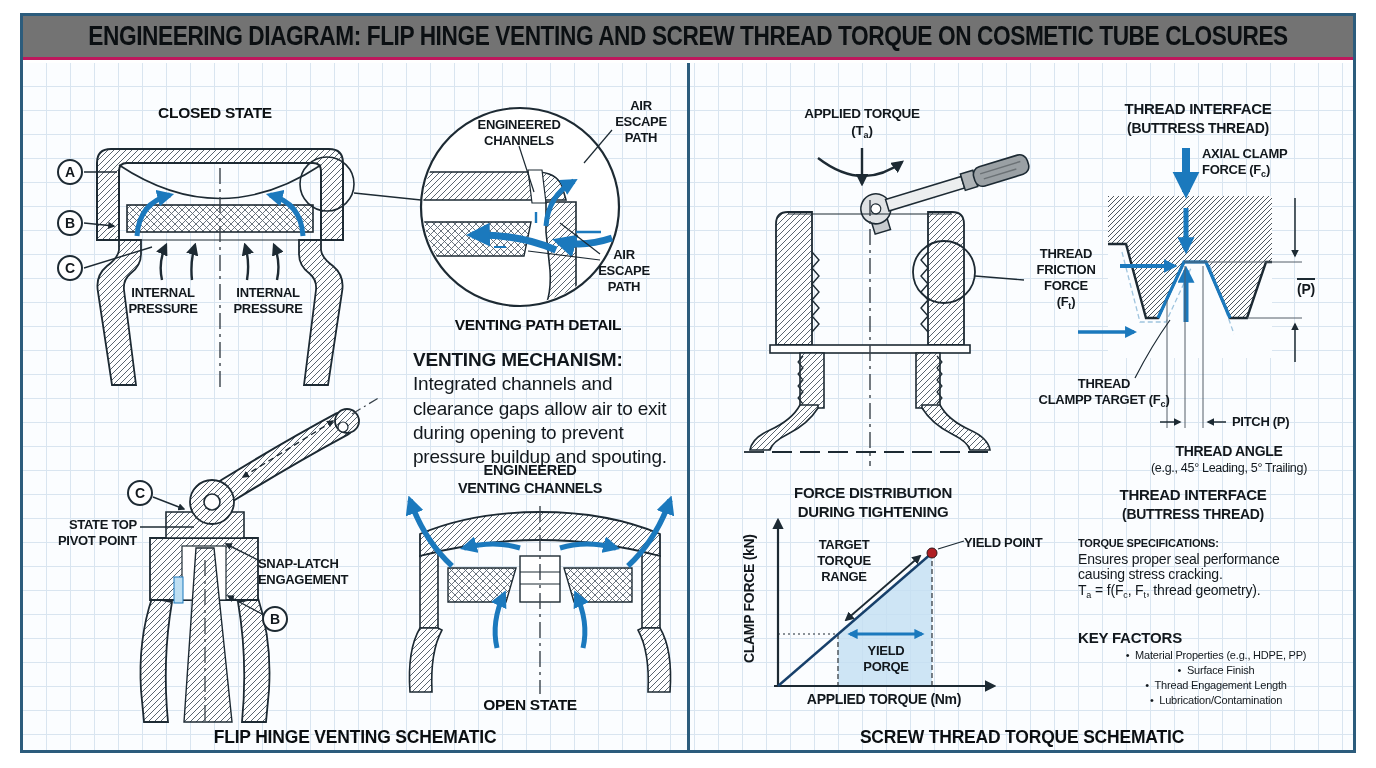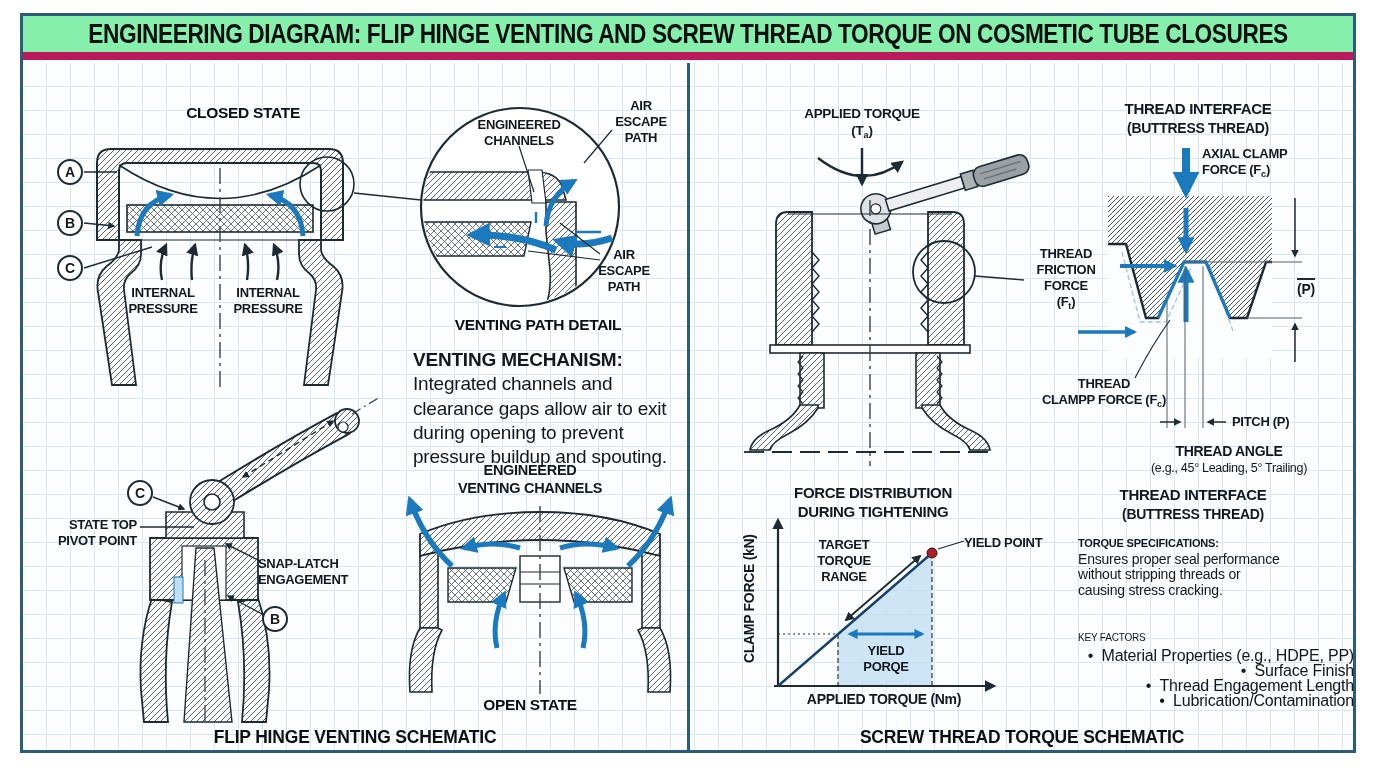--- a/index.html
+++ b/index.html
@@ -1,38 +1,38 @@
 <!DOCTYPE html>
 <html><head>
 <meta charset="utf-8">
 <style>
   html,body{margin:0;padding:0;background:#fff;width:1376px;height:768px;overflow:hidden;}
   *{box-sizing:border-box;}
   .stage{position:absolute;left:0;top:0;width:1376px;height:768px;font-family:"Liberation Sans",sans-serif;color:#12181d;}
   .frame{position:absolute;left:20px;top:13px;width:1336px;height:740px;border:3px solid #2c5c7c;background:#fff;}
-  .titlebar{position:absolute;left:23px;top:16px;width:1330px;height:44px;background:#86efac;border-bottom:8px solid #be185d;display:flex;align-items:center;justify-content:center;}
+  .titlebar{position:absolute;left:23px;top:16px;width:1330px;height:44px;background:#737373;border-bottom:3px solid #be185d;display:flex;align-items:center;justify-content:center;}
   .title{font-size:27px;font-weight:bold;letter-spacing:-0.5px;transform:scaleX(.84);white-space:nowrap;color:#0b0f12;}
   .paper{position:absolute;left:23px;top:63px;width:1330px;height:687px;
     background:
       repeating-linear-gradient(to right,transparent 0 23px,#d9e5f0 23px 24px),
       repeating-linear-gradient(to bottom,transparent 0 23px,#d9e5f0 23px 24px),
       #fbfdff;}
   .divider{position:absolute;left:687px;top:63px;width:3px;height:687px;background:#2c5c7c;}
   svg.art{position:absolute;left:0;top:0;width:1376px;height:768px;}
   .lbl{position:absolute;font-weight:bold;font-size:13px;line-height:1.24;letter-spacing:-0.3px;text-align:center;color:#12181d;}
   .hd{position:absolute;font-weight:bold;font-size:15.5px;letter-spacing:-0.3px;text-align:center;color:#0b0f12;white-space:nowrap;}
   .cap{position:absolute;font-weight:bold;font-size:19px;letter-spacing:-0.2px;text-align:center;transform:scaleX(.92);color:#0b0f12;white-space:nowrap;}
   .co{position:absolute;width:26px;height:26px;border:2px solid #1d2a33;border-radius:50%;background:#fff;font-weight:bold;font-size:14px;line-height:22px;text-align:center;}
   .para{position:absolute;font-size:19px;font-weight:normal;line-height:1.28;text-align:left;letter-spacing:-0.2px;}
   .tline{font-size:14px;font-weight:normal;line-height:15.5px;letter-spacing:-0.2px;white-space:nowrap;}
   sub{font-size:9px;line-height:0;vertical-align:-3px;letter-spacing:0;}
   .ov{display:inline-block;border-top:2px solid #1d2a33;padding-top:1px;font-size:14px;}
   .vert{transform:rotate(-90deg);transform-origin:center;}
   .small{font-size:12.5px;font-weight:normal;}
-  ul.kf{margin:2px 0 12px 0;padding:0;list-style:none;font-size:16px;font-weight:normal;line-height:15.2px;letter-spacing:-0.2px;text-align:right;white-space:nowrap;}
+  ul.kf{margin:2px 0 12px 0;padding:0;list-style:none;font-size:11px;font-weight:normal;line-height:15.2px;letter-spacing:-0.2px;text-align:center;white-space:nowrap;}
 </style>
 </head>
 <body>
 
 <div class="stage">
 
   <div class="frame"></div>
   <div class="paper"></div>
   <div class="titlebar">
     <div class="title">ENGINEERING DIAGRAM: FLIP HINGE VENTING AND SCREW THREAD TORQUE ON COSMETIC TUBE CLOSURES</div>
@@ -209,21 +209,21 @@
       <path d="M778,686 V520" stroke="#1d2a33" stroke-width="2.2" marker-end="url(#mk)"></path>
       <path d="M774,686 H994" stroke="#1d2a33" stroke-width="2.2" marker-end="url(#mk)"></path>
       <path d="M778,686 L932,553" stroke="#17406b" stroke-width="2.4"></path>
       <path d="M846,620 L920,556" stroke="#1d2a33" stroke-width="1.8" marker-start="url(#mk)" marker-end="url(#mk)"></path>
       <path d="M850,634 H922" stroke="#1b79bd" stroke-width="3" marker-start="url(#mkb)" marker-end="url(#mkb)"></path>
       <path d="M938,549 L964,541" stroke="#1d2a33" stroke-width="1.2"></path>
       <circle cx="932" cy="553" r="5" fill="#b01e23" stroke="#30161a" stroke-width="1"></circle>
     </g>
   </svg>
 
-  <div class="hd" style="left:130px;top:104px;width:170px;text-align:right;">CLOSED STATE</div>
+  <div class="hd" style="left:130px;top:104px;width:170px;">CLOSED STATE</div>
   <div class="co" style="left:57px;top:159px;">A</div>
   <div class="co" style="left:57px;top:210px;">B</div>
   <div class="co" style="left:57px;top:255px;">C</div>
   <div class="lbl" style="left:113px;top:285px;width:100px;">
     <span>INTERNAL</span><br>
     <span>PRESSURE</span>
   </div>
   <div class="lbl" style="left:218px;top:285px;width:100px;">
     <span>INTERNAL</span><br>
     <span>PRESSURE</span>
@@ -280,21 +280,21 @@
     <span class="ov">(P)</span>
   </div>
   <div class="lbl" style="left:1026px;top:246px;width:80px;">
     <span>THREAD</span><br>
     <span>FRICTION</span><br>
     <span>FORCE</span><br>
     <span>(F</span><sub>t</sub><span>)</span>
   </div>
   <div class="lbl" style="left:1018px;top:376px;width:172px;">
     <span>THREAD</span><br>
-    <span>CLAMPP FORCE (F</span><sub>c</sub><span>)</span>
+    <span>CLAMPP TARGET (F</span><sub>c</sub><span>)</span>
   </div>
   <div class="lbl" style="left:1232px;top:414px;width:90px;text-align:left;">PITCH (P)</div>
   <div class="lbl" style="left:1124px;top:443px;width:210px;">
     <span style="font-size:14px;margin-top:48px;">THREAD ANGLE</span><br>
     <span class="small">(e.g., 45° Leading, 5° Trailing)</span>
   </div>
 
   <div class="lbl" style="left:775px;top:484px;width:196px;font-size:15px;">
     <span>FORCE DISTRIBUTION</span><br>
     <span>DURING TIGHTENING</span>
@@ -312,25 +312,25 @@
     <span>PORQE</span>
   </div>
 
   <div class="lbl" style="left:1093px;top:486px;width:200px;font-size:15px;">
     <span>THREAD INTERFACE</span><br>
     <span style="font-size:14px;">(BUTTRESS THREAD)</span>
   </div>
   <div style="position:absolute;left:1078px;top:536px;width:276px;">
     <div class="tline" style="font-weight:bold;font-size:11px;">TORQUE SPECIFICATIONS:</div>
     <div class="tline">Ensures proper seal performance</div>
-    <div class="tline">without stripping threads or</div>
     <div class="tline">causing stress cracking.</div>
+    <div class="tline"><span>T</span><sub>a</sub><span> = f(F</span><sub>c</sub><span>, F</span><sub>t</sub><span>, thread geometry).</span></div>
   </div>
   <div style="position:absolute;left:1078px;top:630px;width:276px;">
-    <div class="tline" style="font-weight:normal;font-size:10px;">KEY FACTORS</div>
+    <div class="tline" style="font-weight:bold;font-size:15px;">KEY FACTORS</div>
     <ul class="kf">
       <li><span>•</span>&nbsp;&nbsp;<span>Material Properties (e.g., HDPE, PP)</span></li>
       <li><span>•</span>&nbsp;&nbsp;<span>Surface Finish</span></li>
       <li><span>•</span>&nbsp;&nbsp;<span>Thread Engagement Length</span></li>
       <li><span>•</span>&nbsp;&nbsp;<span>Lubrication/Contamination</span></li>
     </ul>
   </div>
   <div class="cap" style="left:822px;top:726px;width:400px;">SCREW THREAD TORQUE SCHEMATIC</div>
 
 </div>

